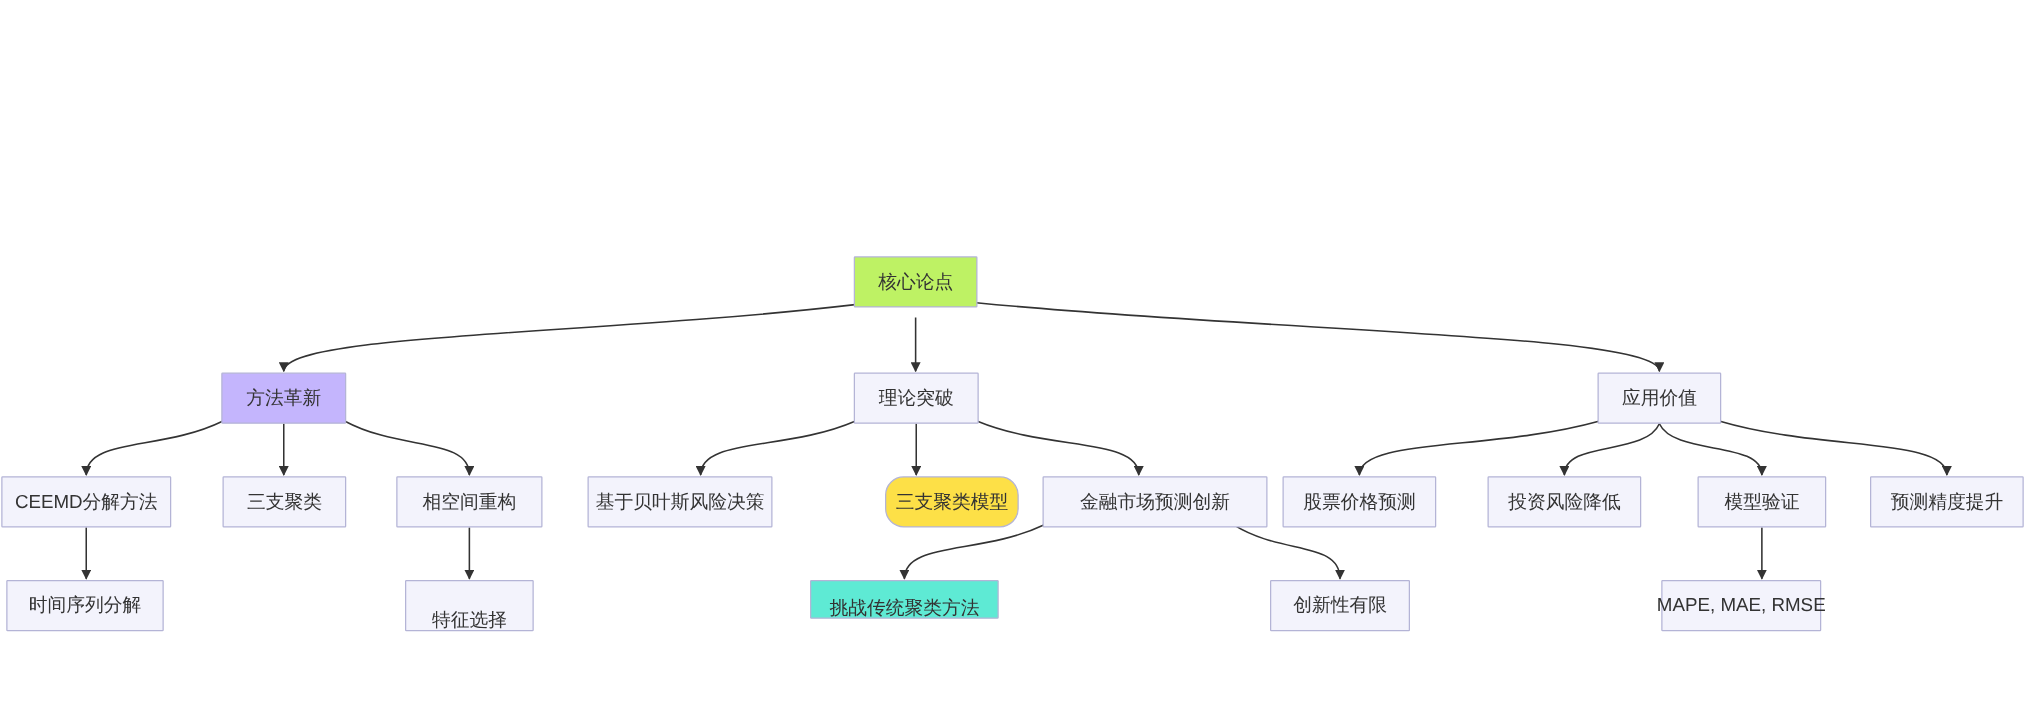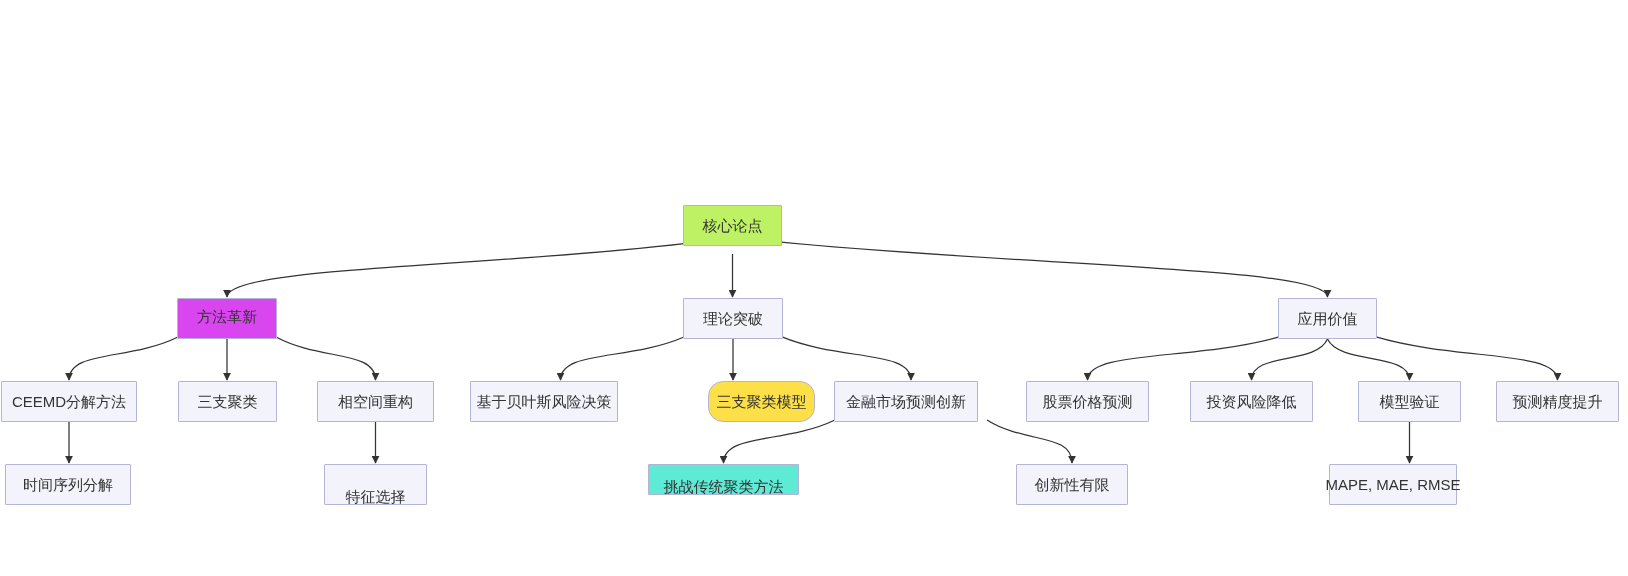--- a/index.html
+++ b/index.html
@@ -72,21 +72,21 @@
         <path class="edge-path" d="M 1376 336.95 C 1457.675 360.95, 1557.5 350, 1557.5 380" stroke="#333333" stroke-width="1.25" marker-end="url(#arrowhead)"></path>
         <path class="edge-path" d="M 69 422 L 69 463" stroke="#333333" stroke-width="1.25" marker-end="url(#arrowhead)"></path>
         <path class="edge-path" d="M 375.5 422 L 375.5 463" stroke="#333333" stroke-width="1.25" marker-end="url(#arrowhead)"></path>
         <path class="edge-path" d="M 1409.5 422 L 1409.5 463" stroke="#333333" stroke-width="1.25" marker-end="url(#arrowhead)"></path>
       </g>
   </svg>
   <div id="nodes-group">
       <div class="node" style="left: 683px; top: 205px; width: 99px; height: 41px; background: #bef264; border-color: rgb(180, 180, 214); color: rgb(51, 51, 51);">
         <span class="node-label">核心论点</span>
       </div>
-      <div class="node" style="left: 177px; top: 298px; width: 100px; height: 41px; background: #d946ef; border-color: rgb(180, 180, 214); color: rgb(51, 51, 51); font-family: Liberation Mono, monospace;">
+      <div class="node" style="left: 177px; top: 298px; width: 100px; height: 41px; background: #c4b5fd; border-color: rgb(180, 180, 214); color: rgb(51, 51, 51);">
         <span class="node-label">方法革新</span>
       </div>
       <div class="node" style="left: 683px; top: 298px; width: 100px; height: 41px; background: rgb(243, 243, 252); border-color: rgb(180, 180, 214); color: rgb(51, 51, 51); justify-content: center;">
         <span class="node-label">理论突破</span>
       </div>
       <div class="node" style="left: 1278px; top: 298px; width: 99px; height: 41px; background: rgb(243, 243, 252); border-color: rgb(180, 180, 214); color: rgb(51, 51, 51);">
         <span class="node-label">应用价值</span>
       </div>
       <div class="node" style="left: 1px; top: 381px; width: 136px; height: 41px; background: rgb(243, 243, 252); border-color: rgb(180, 180, 214); color: rgb(51, 51, 51);">
         <span class="node-label">CEEMD分解方法</span>
@@ -96,21 +96,21 @@
       </div>
       <div class="node" style="left: 317px; top: 381px; width: 117px; height: 41px; background: rgb(243, 243, 252); border-color: rgb(180, 180, 214); color: rgb(51, 51, 51);">
         <span class="node-label">相空间重构</span>
       </div>
       <div class="node" style="left: 470px; top: 381px; width: 148px; height: 41px; background: rgb(243, 243, 252); border-color: rgb(180, 180, 214); color: rgb(51, 51, 51);">
         <span class="node-label">基于贝叶斯风险决策</span>
       </div>
       <div class="node" style="left: 708px; top: 381px; width: 107px; height: 41px; background: #fde047; border-color: rgb(180, 180, 214); color: rgb(51, 51, 51); border-radius: 15px;">
         <span class="node-label">三支聚类模型</span>
       </div>
-      <div class="node" style="left: 834px; top: 381px; width: 144px; height: 41px; background: rgb(243, 243, 252); border-color: rgb(180, 180, 214); color: rgb(51, 51, 51);">
+      <div class="node" style="left: 834px; top: 381px; width: 180px; height: 41px; background: rgb(243, 243, 252); border-color: rgb(180, 180, 214); color: rgb(51, 51, 51);">
         <span class="node-label">金融市场预测创新</span>
       </div>
       <div class="node" style="left: 1026px; top: 381px; width: 123px; height: 41px; background: rgb(243, 243, 252); border-color: rgb(180, 180, 214); color: rgb(51, 51, 51);">
         <span class="node-label">股票价格预测</span>
       </div>
       <div class="node" style="left: 1190px; top: 381px; width: 123px; height: 41px; background: rgb(243, 243, 252); border-color: rgb(180, 180, 214); color: rgb(51, 51, 51);">
         <span class="node-label">投资风险降低</span>
       </div>
       <div class="node" style="left: 1358px; top: 381px; width: 103px; height: 41px; background: rgb(243, 243, 252); border-color: rgb(180, 180, 214); color: rgb(51, 51, 51);">
         <span class="node-label">模型验证</span>

